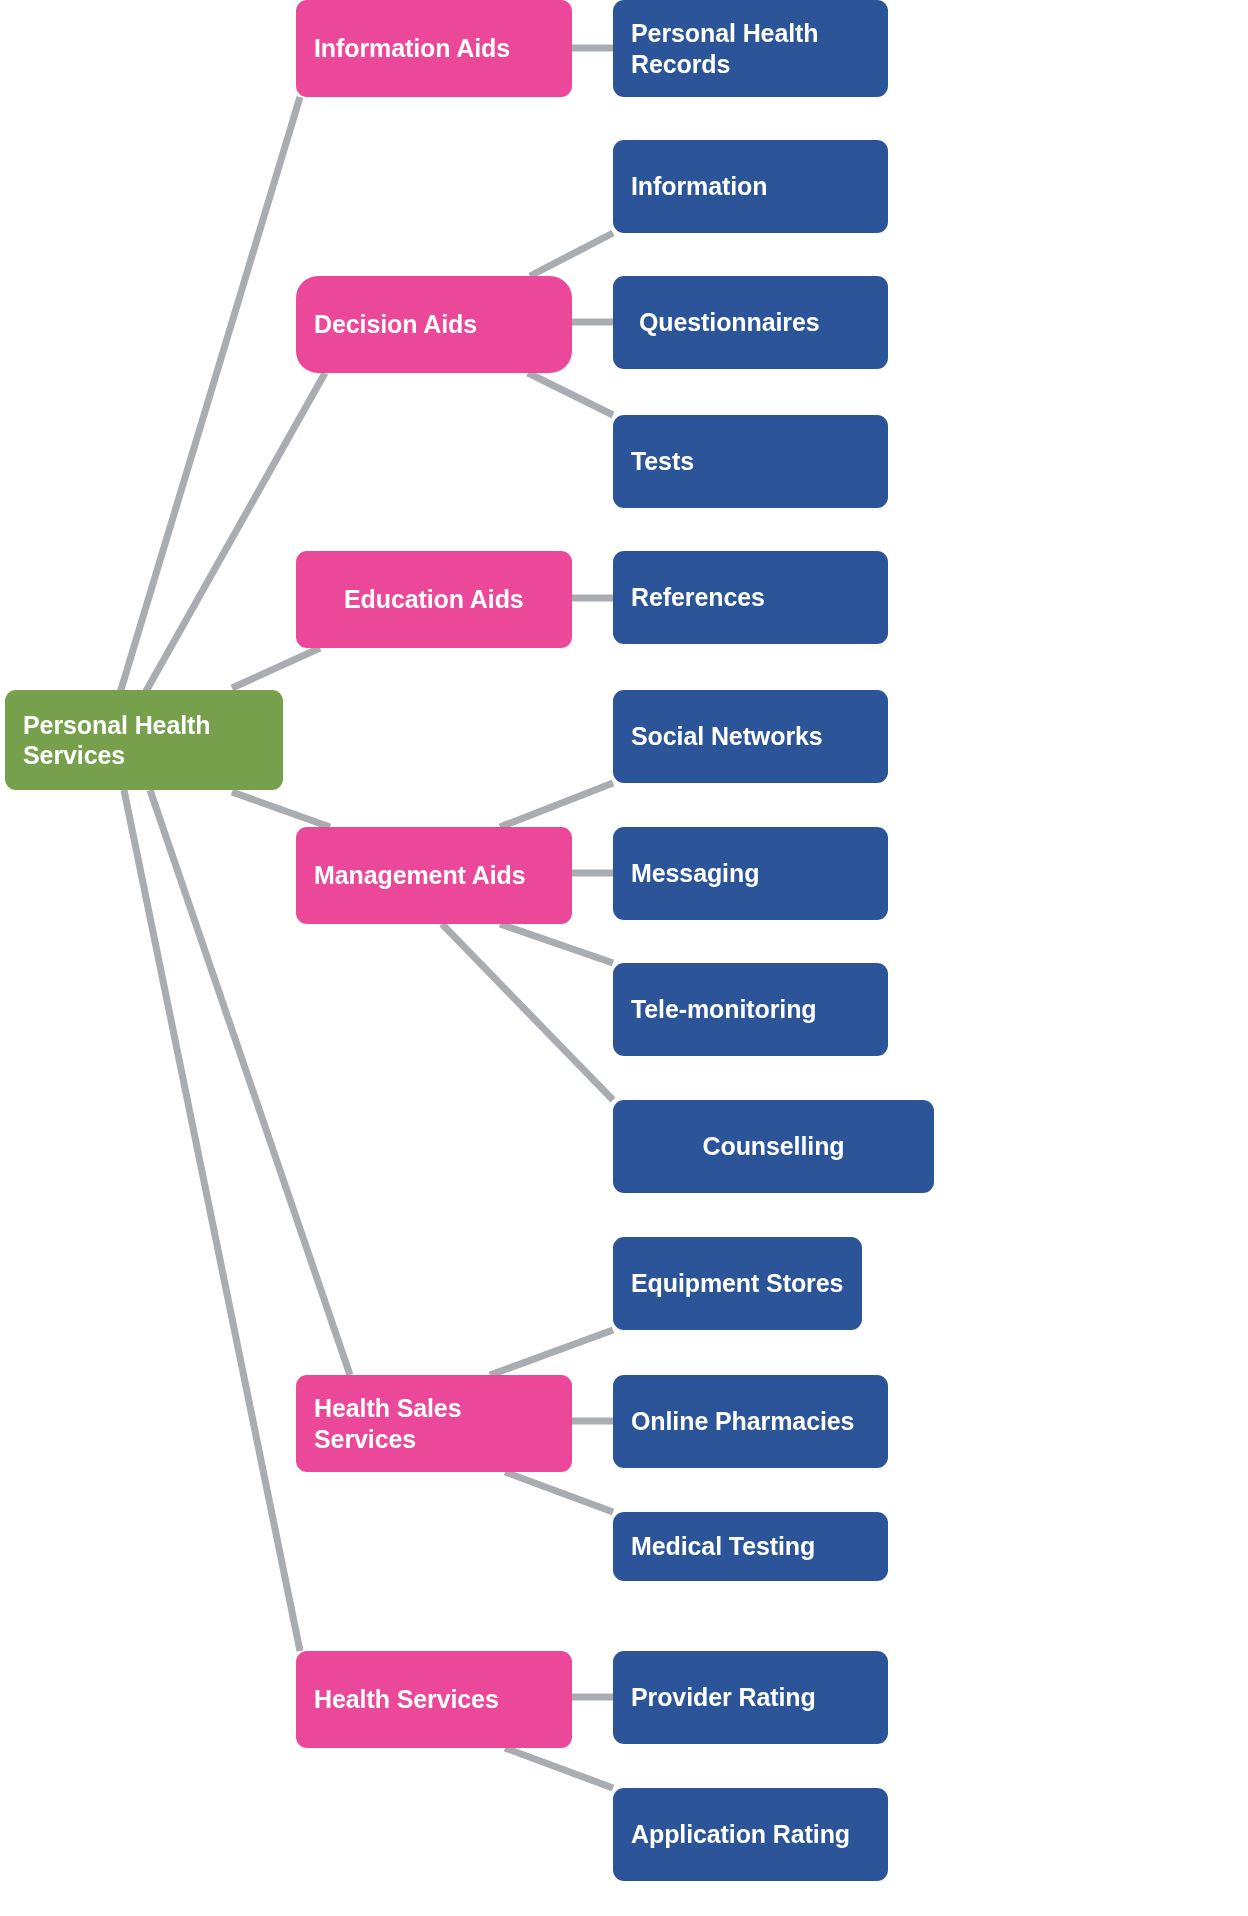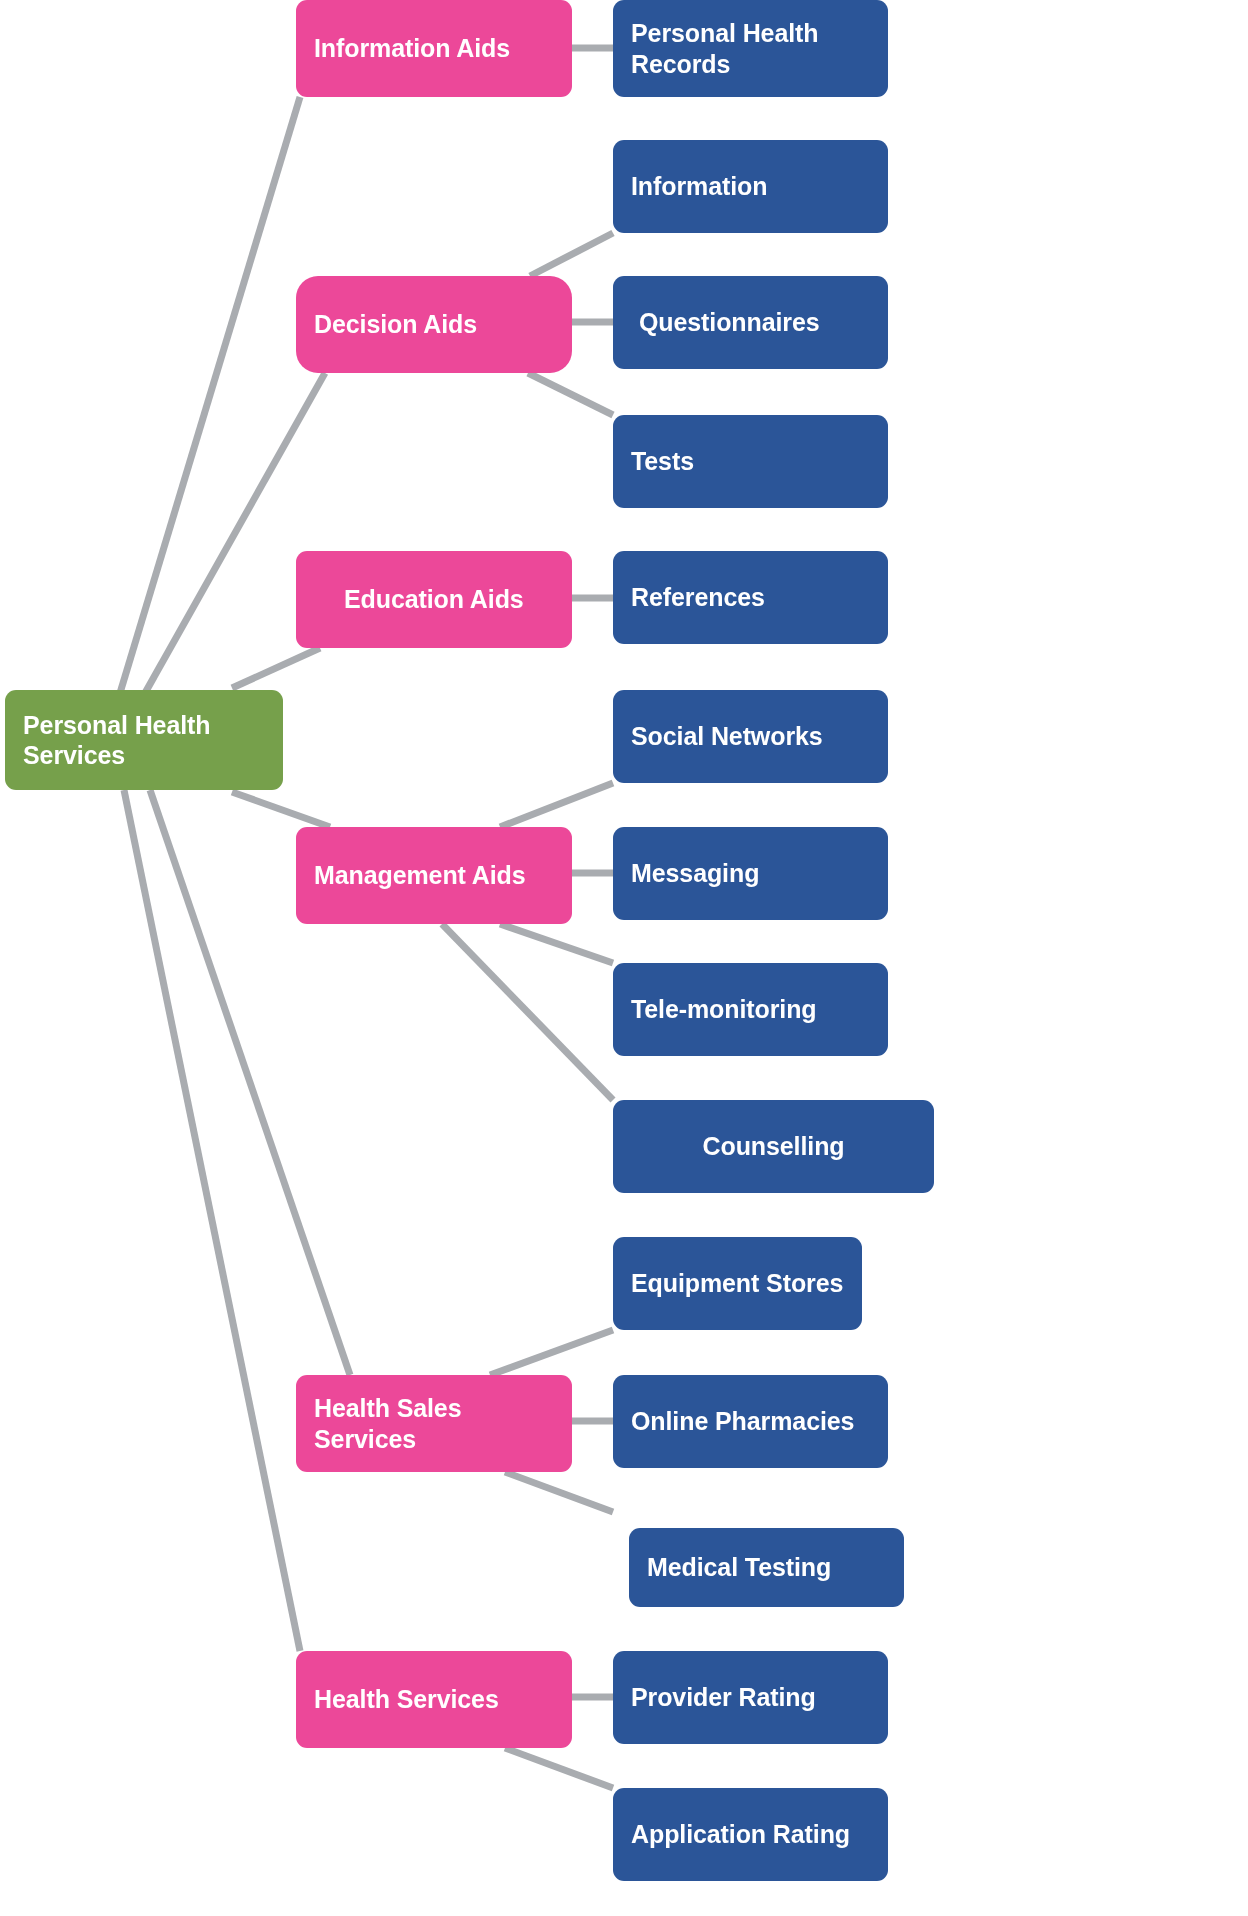--- a/index.html
+++ b/index.html
@@ -127,21 +127,21 @@
       </div>
       <div class="node leaf" style="left: 613px; top: 1100px; width: 321px; height: 93px; justify-content: center;">
         <span class="label">Counselling</span>
       </div>
       <div class="node leaf" style="left: 613px; top: 1237px; width: 249px; height: 93px;">
         <span class="label">Equipment Stores</span>
       </div>
       <div class="node leaf" style="left: 613px; top: 1375px; width: 275px; height: 93px;">
         <span class="label">Online Pharmacies</span>
       </div>
-      <div class="node leaf" style="left: 629px; top: 1512px; width: 275px; height: 79px; margin-top: 16px;">
+      <div class="node leaf" style="left: 613px; top: 1512px; width: 275px; height: 69px;">
         <span class="label">Medical Testing</span>
       </div>
       <div class="node leaf" style="left: 613px; top: 1651px; width: 275px; height: 93px;">
         <span class="label">Provider Rating</span>
       </div>
       <div class="node leaf" style="left: 613px; top: 1788px; width: 275px; height: 93px;">
         <span class="label">Application Rating</span>
       </div>
     </div>
 </div>

